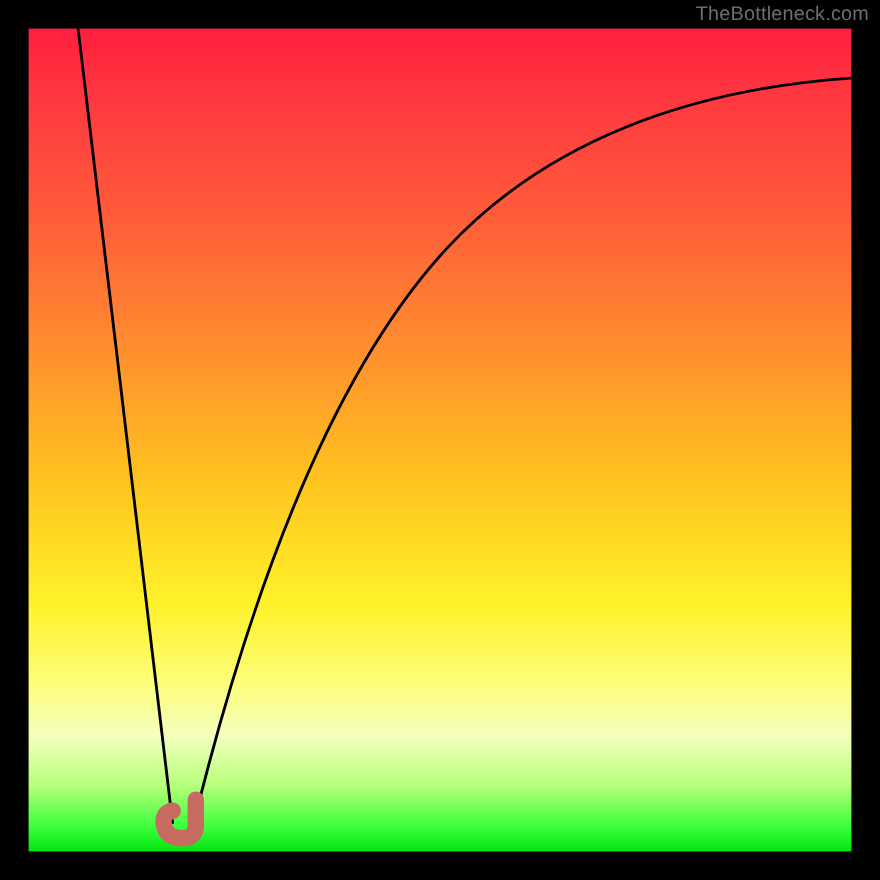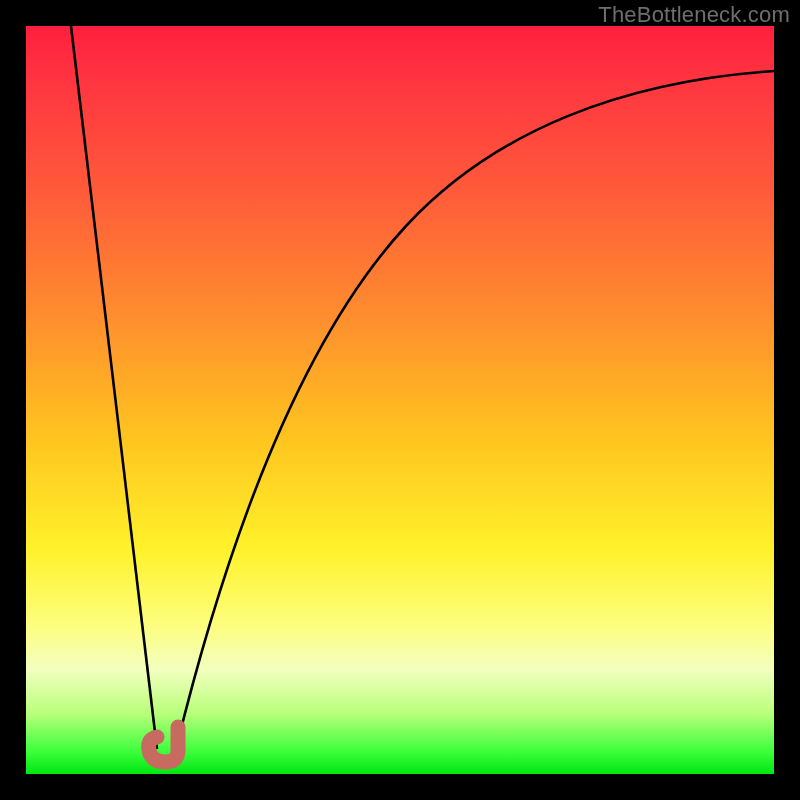--- a/index.html
+++ b/index.html
@@ -39,21 +39,21 @@
       #b7ff7a 92%,
       #3cff3c 97%,
       #00e610 100%
     );
   }
   .watermark {
     position: absolute;
     top: 2px;
     right: 10px;
     color: #6e6e6e;
-    font-size: 22px;
+    font-size: 18px;
     letter-spacing: 0.2px;
     user-select: none;
   }
   svg.curves {
     position: absolute;
     left: 0;
     top: 0;
   }
 </style>
 </head>

